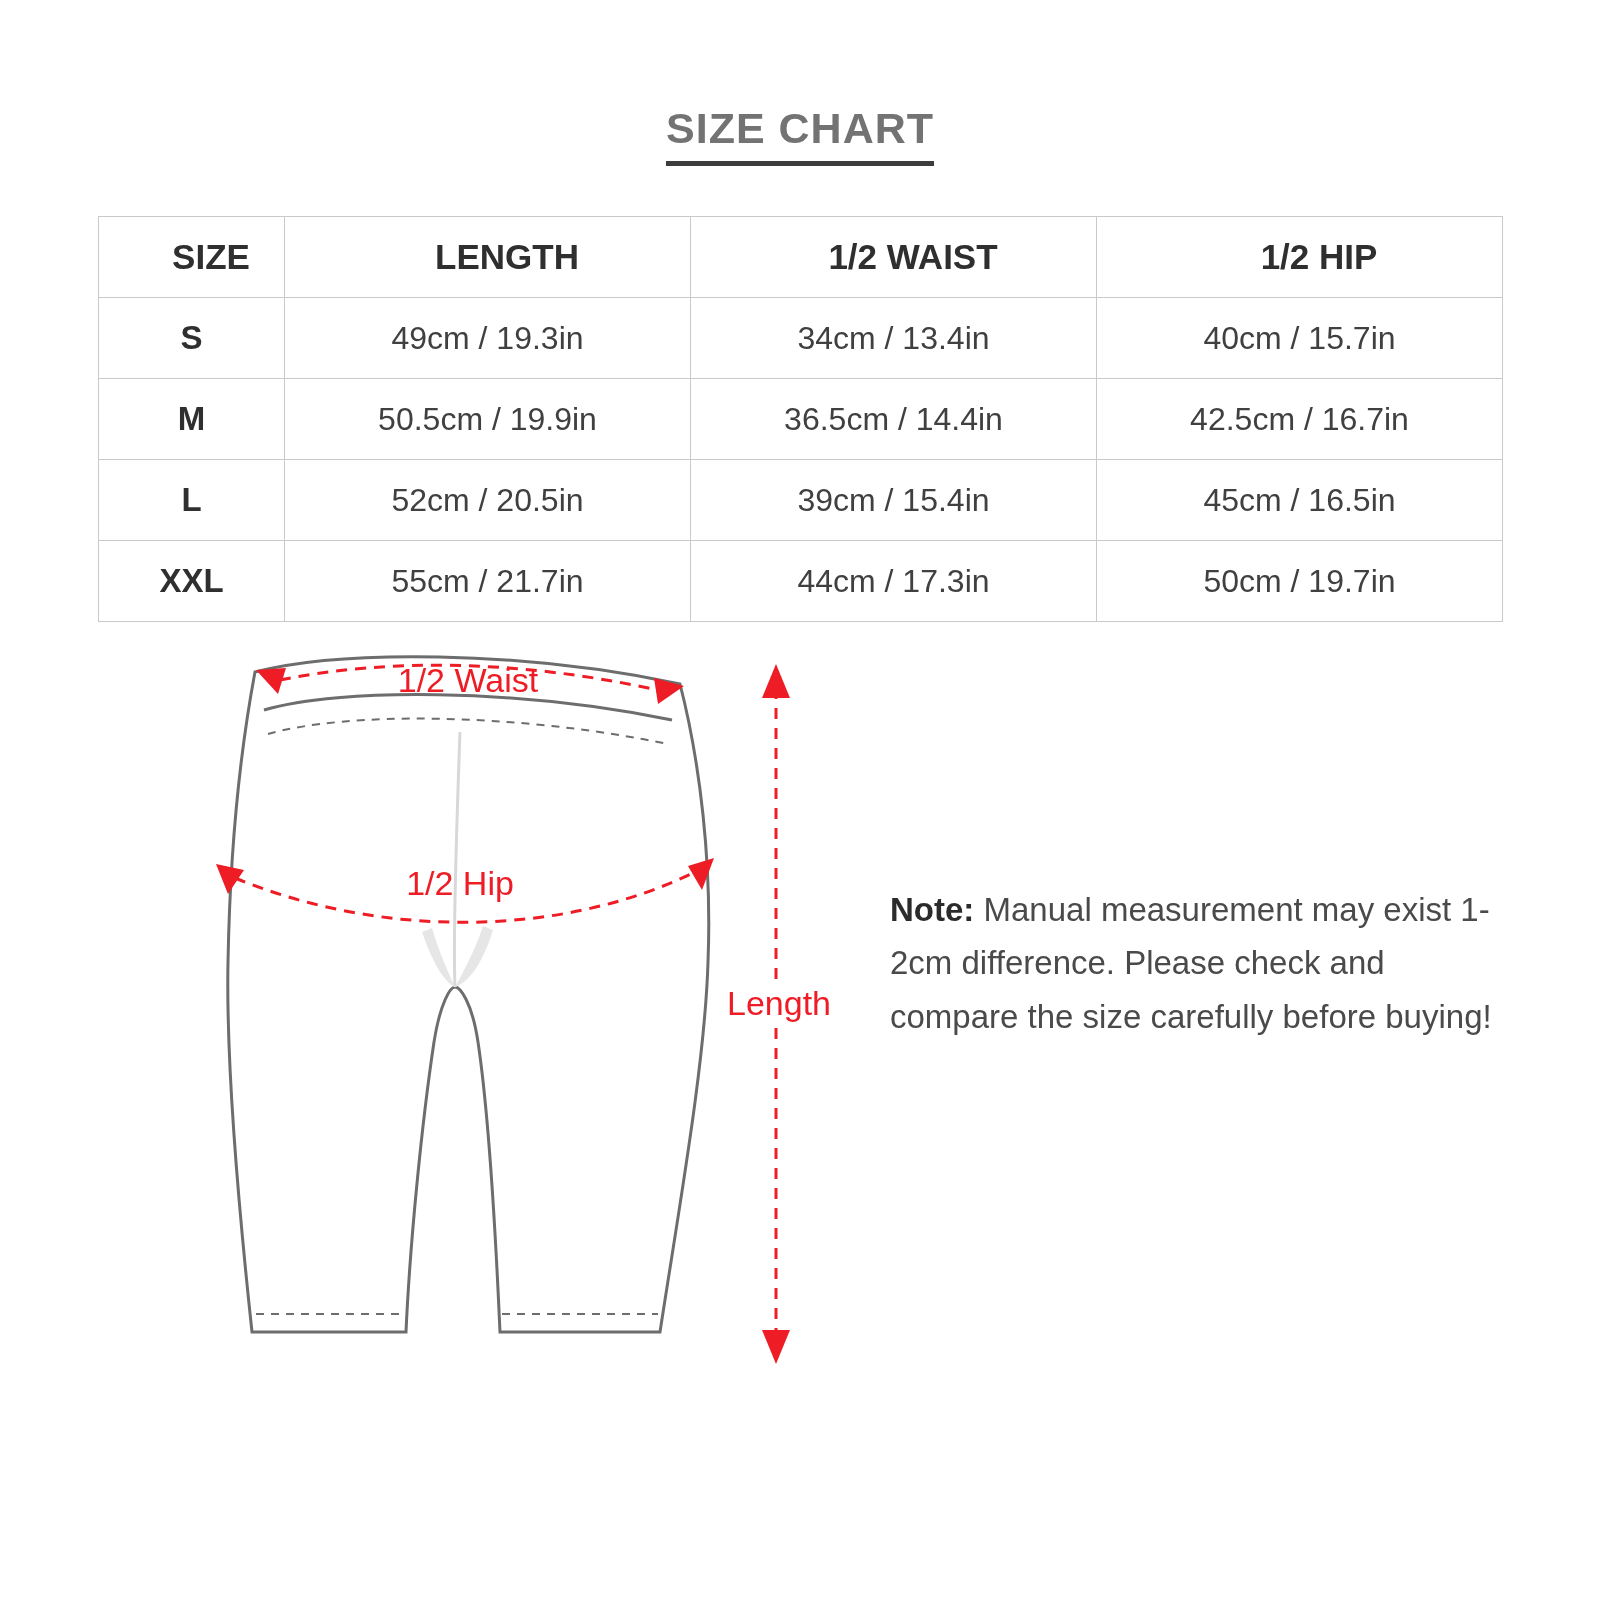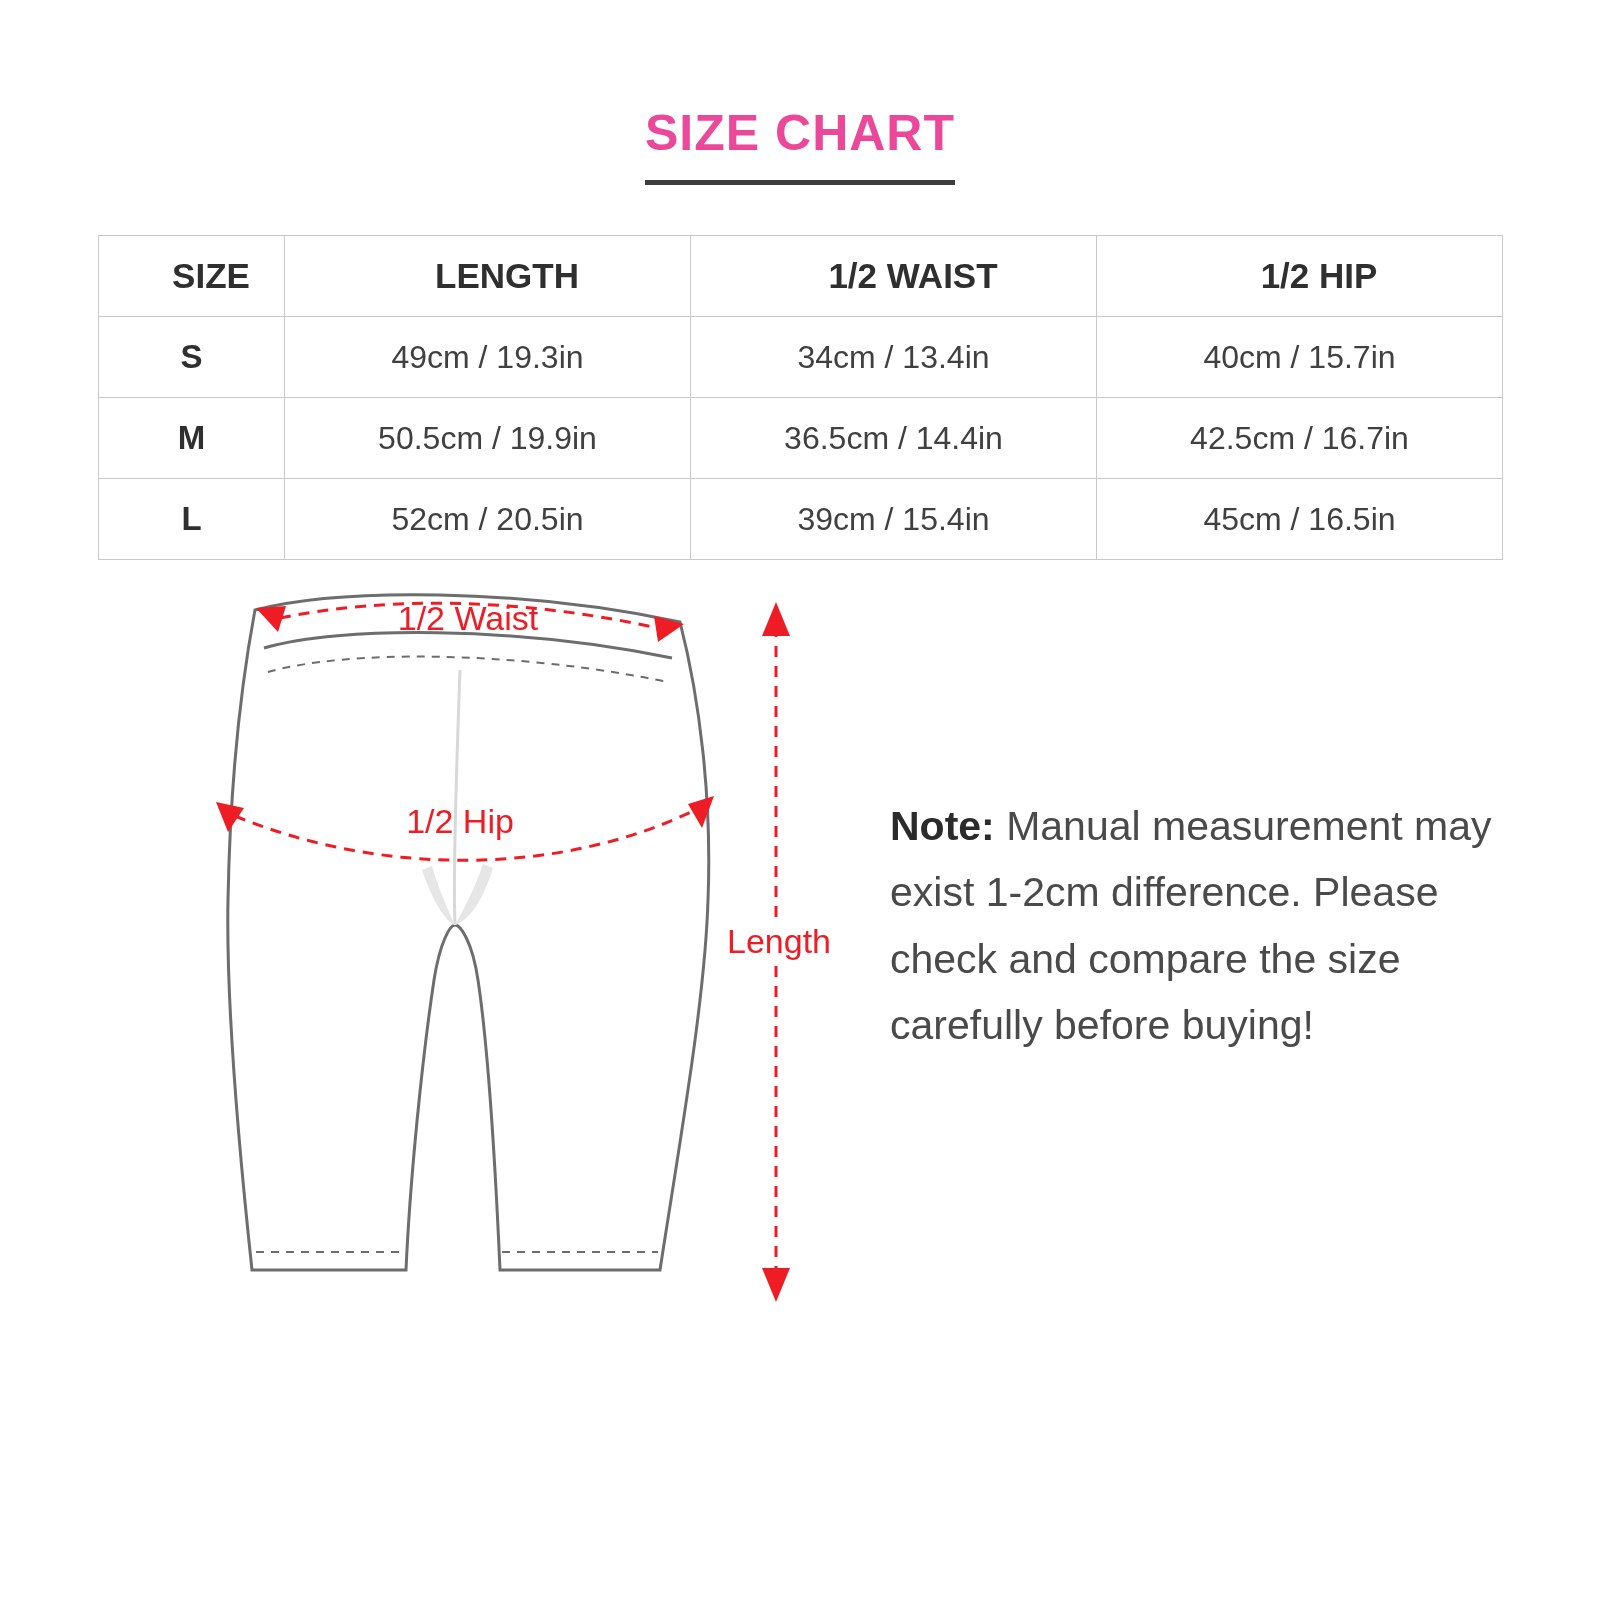--- a/index.html
+++ b/index.html
@@ -17,25 +17,25 @@
   }
 
   
   .title-wrap {
     width: 100%;
     text-align: center;
     padding-top: 104px;
   }
   .title {
     display: inline-block;
-    font-size: 50px;
+    font-size: 43px;
     font-weight: bold;
     letter-spacing: 1px;
-    color: #ec4899;
-    padding-bottom: 18px;
+    color: #737373;
+    padding-bottom: 8px;
     border-bottom: 5px solid #3d3d3d;
   }
 
   
   .table-wrap {
     margin: 50px auto 0 auto;
     width: 1404px;
   }
   table.size-chart {
     border-collapse: collapse;
@@ -77,23 +77,23 @@
     height: 820px;
   }
   .diagram {
     position: absolute;
     left: 160px;
     top: 20px;
   }
   .note {
     position: absolute;
     left: 890px;
-    top: 233px;
+    top: 261px;
     width: 620px;
-    font-size: 41px;
+    font-size: 33px;
     line-height: 1.62;
     color: #4a4a4a;
   }
   .note b {
     color: #2b2b2b;
     font-weight: bold;
   }
 </style>
 </head>
 <body>
@@ -129,20 +129,26 @@
         <td class="size-cell">M</td>
         <td>50.5cm / 19.9in</td>
         <td>36.5cm / 14.4in</td>
         <td>42.5cm / 16.7in</td>
       </tr>
       <tr>
         <td class="size-cell">L</td>
         <td>52cm / 20.5in</td>
         <td>39cm / 15.4in</td>
         <td>45cm / 16.5in</td>
+      </tr>
+      <tr>
+        <td class="size-cell">XXL</td>
+        <td>55cm / 21.7in</td>
+        <td>44cm / 17.3in</td>
+        <td>50cm / 19.7in</td>
       </tr>
     </tbody>
   </table>
 </div>
 
 <div class="lower">
 
   <div class="diagram">
     <svg width="700" height="790" viewBox="0 0 700 790">
 

